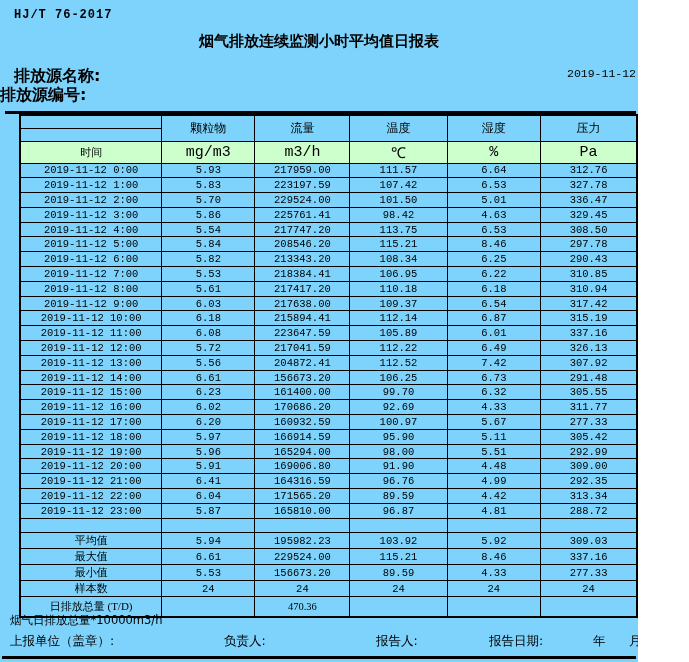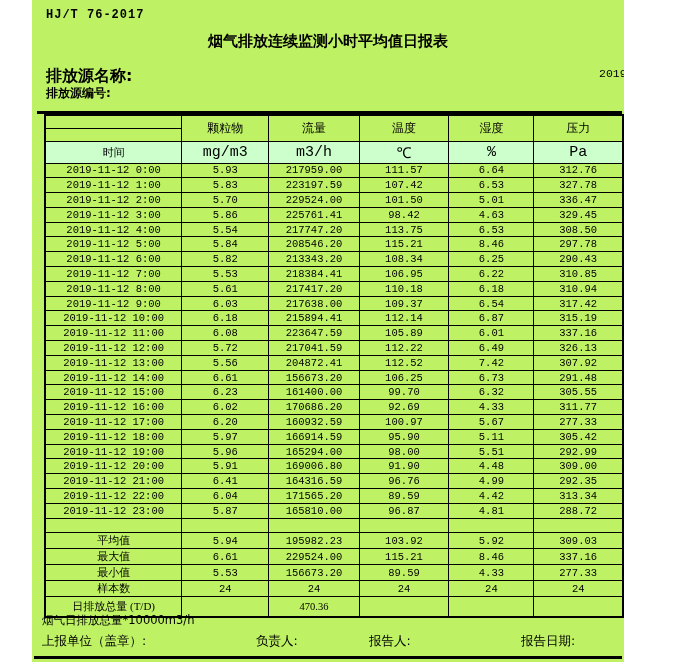--- a/index.html
+++ b/index.html
@@ -2,44 +2,44 @@
 <html><head>
 <meta charset="utf-8">
 <style>
   * { box-sizing: border-box; }
   html,body { margin:0; padding:0; background:#fff; }
   body {
     width:689px; height:662px;
     font-family:"DejaVu Sans","Liberation Sans",sans-serif;
     color:#000;
   }
-  .page { position:relative; width:592px; height:662px; background:#bef264; overflow:hidden;margin-left:32px; }
+  .page { position:relative; width:638px; height:662px; background:#7dd3fc; overflow:hidden; }
 
   .std-no {
     position:absolute; left:14px; top:8px;
     font-weight:bold; font-size:12px; letter-spacing:1px;
     font-family:"Liberation Mono","DejaVu Sans Mono",monospace;
   }
   .title {
     position:absolute; left:0; right:0; top:32px;
     text-align:center; font-weight:bold; font-size:15px;
   }
   .meta-name { position:absolute; left:14px; top:66px; font-weight:bold; font-size:16px; }
-  .meta-id   { position:absolute; left:14px; top:85px; font-weight:bold; font-size:12px; }
+  .meta-id   { position:absolute; left:0; top:85px; font-weight:bold; font-size:16px; }
   .datetime  {
     position:absolute; left:567px; top:67px; font-size:11.5px;
     font-family:"Liberation Mono","DejaVu Sans Mono",monospace; white-space:nowrap;
   }
 
   .rule { position:absolute; background:#000; }
   .top-rule    { left:5px; right:2px; top:111px; height:3px; }
   .bottom-rule { left:2px; right:2px; top:656px; height:3px; }
 
   table.report {
-    position:absolute; left:12px; top:114px;
+    position:absolute; left:19px; top:114px;
     border-collapse:collapse; table-layout:fixed;
     border:2px solid #000;
   }
   table.report td, table.report th {
     border:1px solid #000;
     text-align:center; vertical-align:middle;
     padding:0; overflow:hidden; white-space:nowrap;
     font-weight:normal;
   }
   tr.hdr-sub td { height:13px; }
@@ -48,21 +48,21 @@
   tr.units td.zh { font-size:11px; }
   .mono { font-family:"Liberation Mono","DejaVu Sans Mono",monospace; }
   tbody td { height:14.8px; font-size:10.5px; }
   tbody tr.stat-row td.zh { font-size:11px; }
   tbody tr.stat-row:last-child td { height:20px;font-family:Liberation Serif, serif; }
 
   .note       { position:absolute; left:10px; top:613px; font-size:11.5px; }
   .sig        { position:absolute; top:633px; font-size:12.5px; white-space:nowrap; }
   .sig-unit   { left:10px; }
   .sig-resp   { left:224px; }
-  .sig-report { left:337px; }
+  .sig-report { left:376px; }
   .sig-date   { left:489px; }
   .sig-year   { left:593px; }
   .sig-month  { left:629px; }
   .sig-day    { left:664px; }
 </style>
 </head>
 <body>
 
 <div class="page">
 

